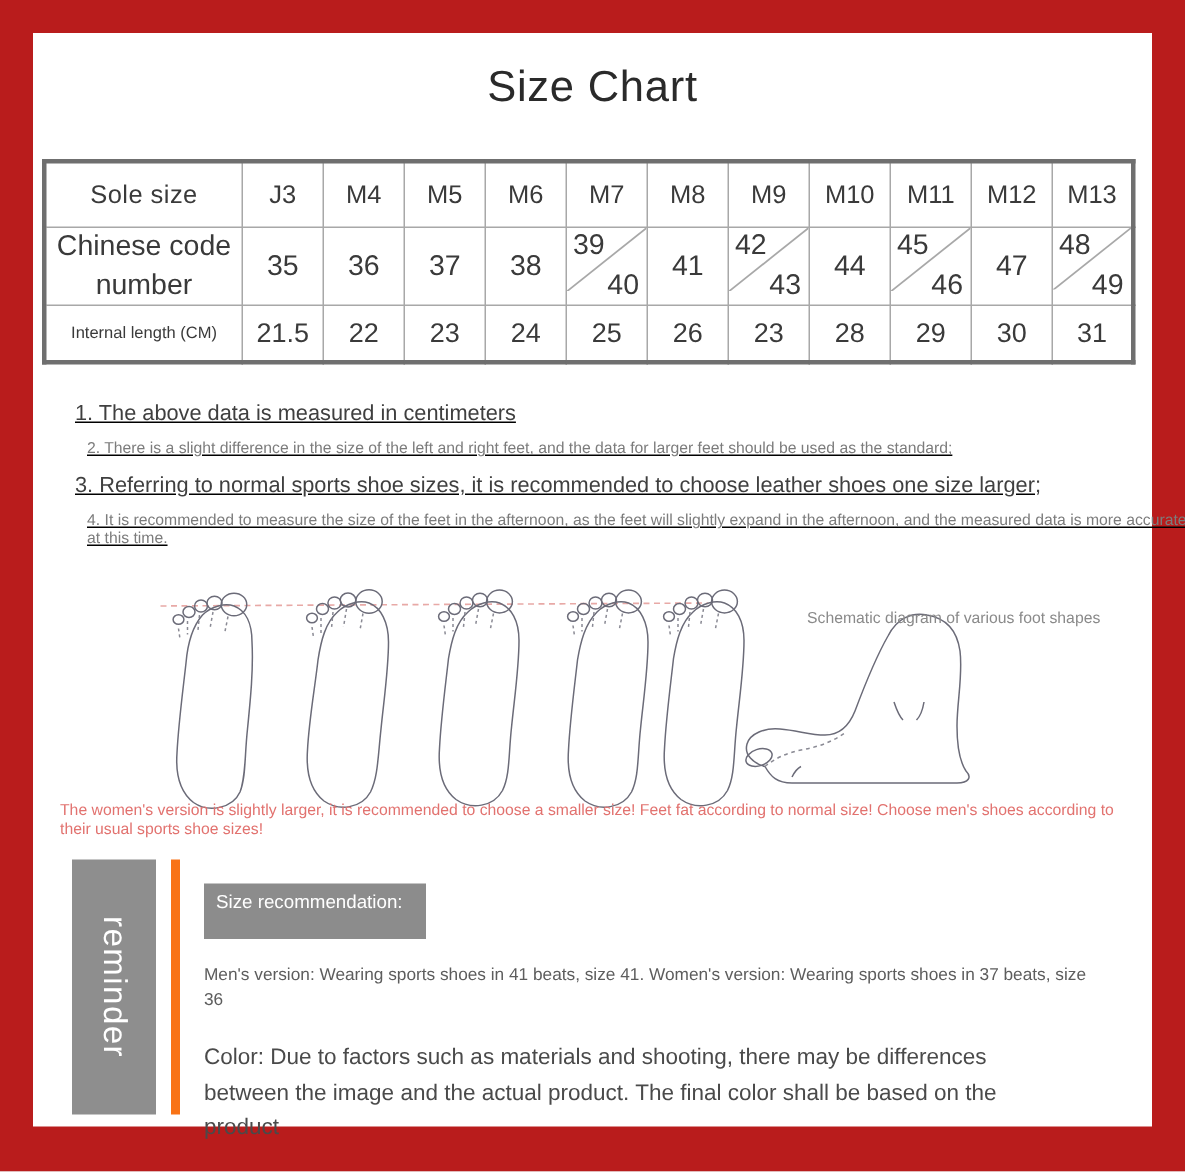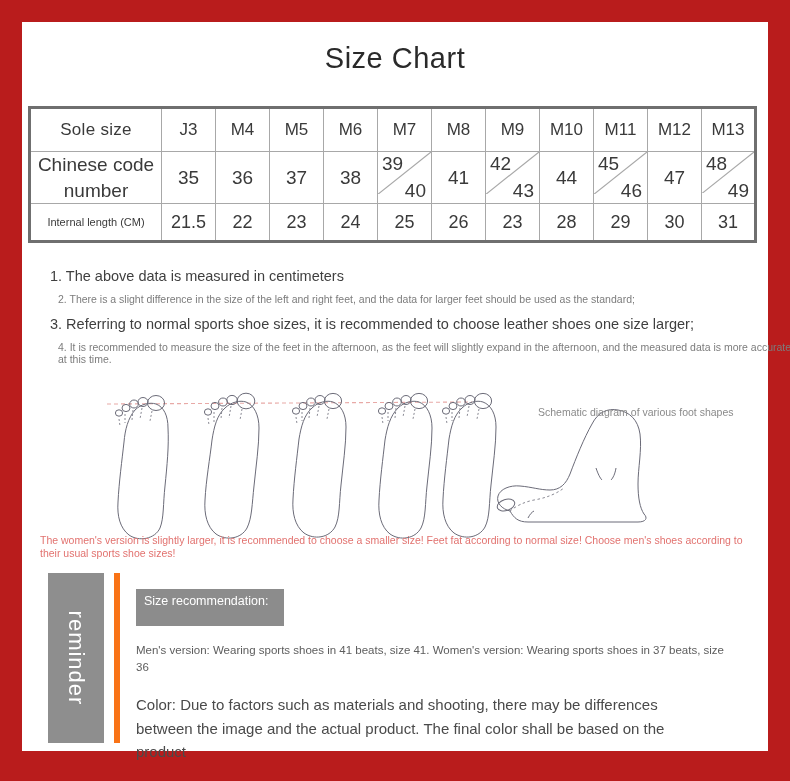--- a/index.html
+++ b/index.html
@@ -105,20 +105,21 @@
     font-size: 19px;
     color: #3a3a3a;
   }
 
   
   .notes {
     position: absolute;
     left: 0;
     top: 246px;
     width: 683px;
+    text-decoration: underline;
   }
   .note {
     color: #4a4a4a;
     white-space: nowrap;
   }
   .note.big {
     font-size: 14.5px;
     margin-left: 28px;
     margin-bottom: 9px;
     color: #3f3f3f;

